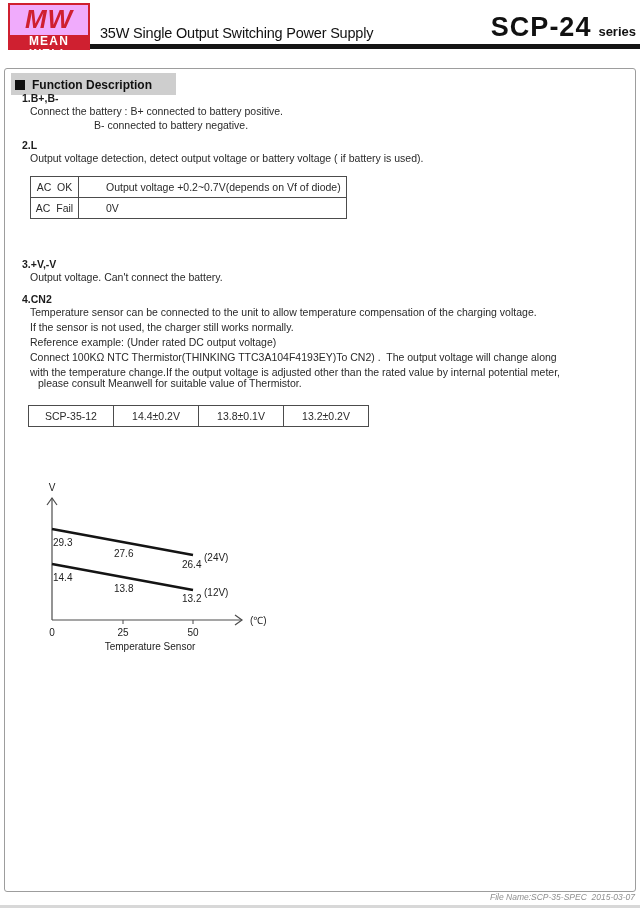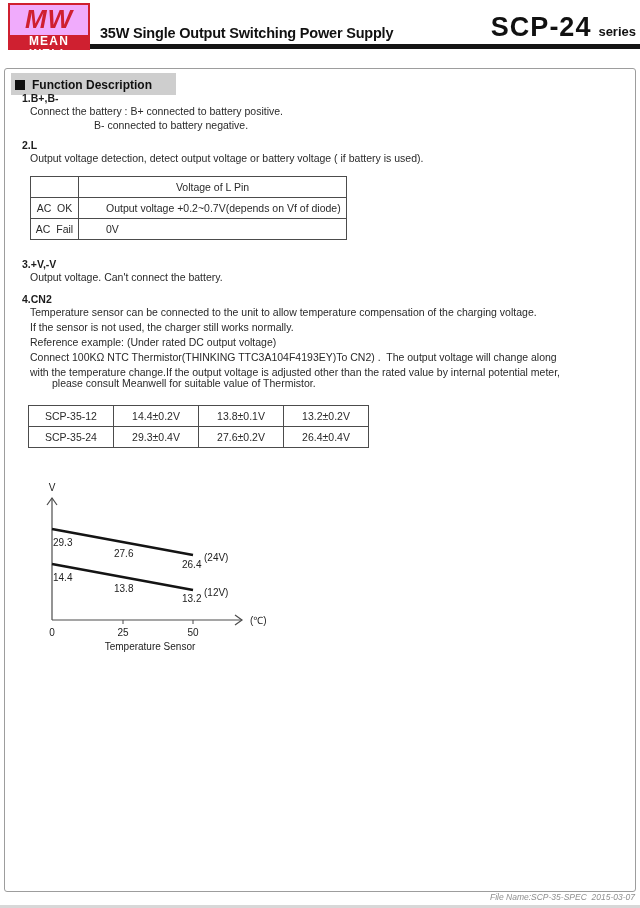--- a/index.html
+++ b/index.html
@@ -18,21 +18,21 @@
   .logo-mw {
     display:block; text-align:center; font-weight:bold; font-style:italic;
     font-size:26px; line-height:29px; letter-spacing:1px; color:#cf2030;
   }
   .logo-band {
     position:absolute; left:0; right:0; bottom:0; height:13px;
     background:#cf2030; color:#fff; font-size:12px; font-weight:bold;
     text-align:center; line-height:13px; letter-spacing:1.2px;
   }
   .subtitle {
-    left:100px; top:25px; font-size:14.5px; font-weight:bold;
+    left:100px; top:25px; font-size:14.5px; font-weight:normal;
     letter-spacing:-0.2px; color:#111; white-space:nowrap;
   }
   .model-block { right:4px; top:12px; text-align:right; white-space:nowrap; }
   .model-name { font-size:27px; font-weight:bold; letter-spacing:1px; color:#111; }
   .model-series { font-size:13px; font-weight:bold; margin-left:7px; color:#111; }
   .header-bar { left:90px; right:0; top:44px; height:5px; background:#141414; }
 
   
   .content-box {
     left:4px; top:68px; width:630px; height:822px;
@@ -95,59 +95,49 @@
 
   <div class="abs h2" style="left:22px; top:92px;">1.B+,B-</div>
   <div class="abs line" style="left:30px; top:105px;">Connect the battery : B+ connected to battery positive.</div>
   <div class="abs line" style="left:94px; top:119px;">B- connected to battery negative.</div>
 
   <div class="abs h2" style="left:22px; top:139px;">2.L</div>
   <div class="abs line" style="left:30px; top:152px;">Output voltage detection, detect output voltage or battery voltage ( if battery is used).</div>
 
   <table class="abs t1" style="left:30px; top:176px;">
     <tbody>
-        <tr>
-      <td class="c1"></td>
-      <td class="c2 c2h">Voltage of L Pin</td>
-    </tr>
     <tr>
       <td class="c1">AC  OK</td>
       <td class="c2">Output voltage +0.2~0.7V(depends on Vf of diode)</td>
     </tr>
     <tr>
       <td class="c1">AC  Fail</td>
       <td class="c2">0V</td>
     </tr>
   </tbody>
     </table>
 
   <div class="abs h2" style="left:22px; top:258px;">3.+V,-V</div>
   <div class="abs line" style="left:30px; top:271px;">Output voltage. Can't connect the battery.</div>
 
   <div class="abs h2" style="left:22px; top:293px;">4.CN2</div>
   <div class="abs line" style="left:30px; top:321px;">If the sensor is not used, the charger still works normally.</div>
   <div class="abs line" style="left:30px; top:306px;">Temperature sensor can be connected to the unit to allow temperature compensation of the charging voltage.</div>
   <div class="abs line" style="left:30px; top:336px;">Reference example: (Under rated DC output voltage)</div>
   <div class="abs line" style="left:30px; top:351px;">Connect 100KΩ NTC Thermistor(THINKING TTC3A104F4193EY)To CN2) .  The output voltage will change along</div>
   <div class="abs line" style="left:30px; top:366px;">with the temperature change.If the output voltage is adjusted other than the rated value by internal potential meter,</div>
-  <div class="abs line" style="left:44px; top:377px;padding-left:8px;">please consult Meanwell for suitable value of Thermistor.</div>
+  <div class="abs line" style="left:30px; top:377px;padding-left:8px;">please consult Meanwell for suitable value of Thermistor.</div>
 
   <table class="abs t2" style="left:28px; top:405px;">
     <tbody>
     <tr>
       <td>SCP-35-12</td>
       <td>14.4±0.2V</td>
       <td>13.8±0.1V</td>
       <td>13.2±0.2V</td>
-    </tr>
-    <tr>
-      <td>SCP-35-24</td>
-      <td>29.3±0.4V</td>
-      <td>27.6±0.2V</td>
-      <td>26.4±0.4V</td>
     </tr>
   </tbody>
     </table>
 
   <svg class="abs chart" style="left:30px; top:478px;" width="300" height="180" viewBox="0 0 300 180">
 
     <line class="axis" x1="22" y1="20" x2="22" y2="142"></line>
     <polyline class="axis" points="17,27 22,20 27,27"></polyline>
     <line class="axis" x1="22" y1="142" x2="212" y2="142"></line>
     <polyline class="axis" points="205,137 212,142 205,147"></polyline>

